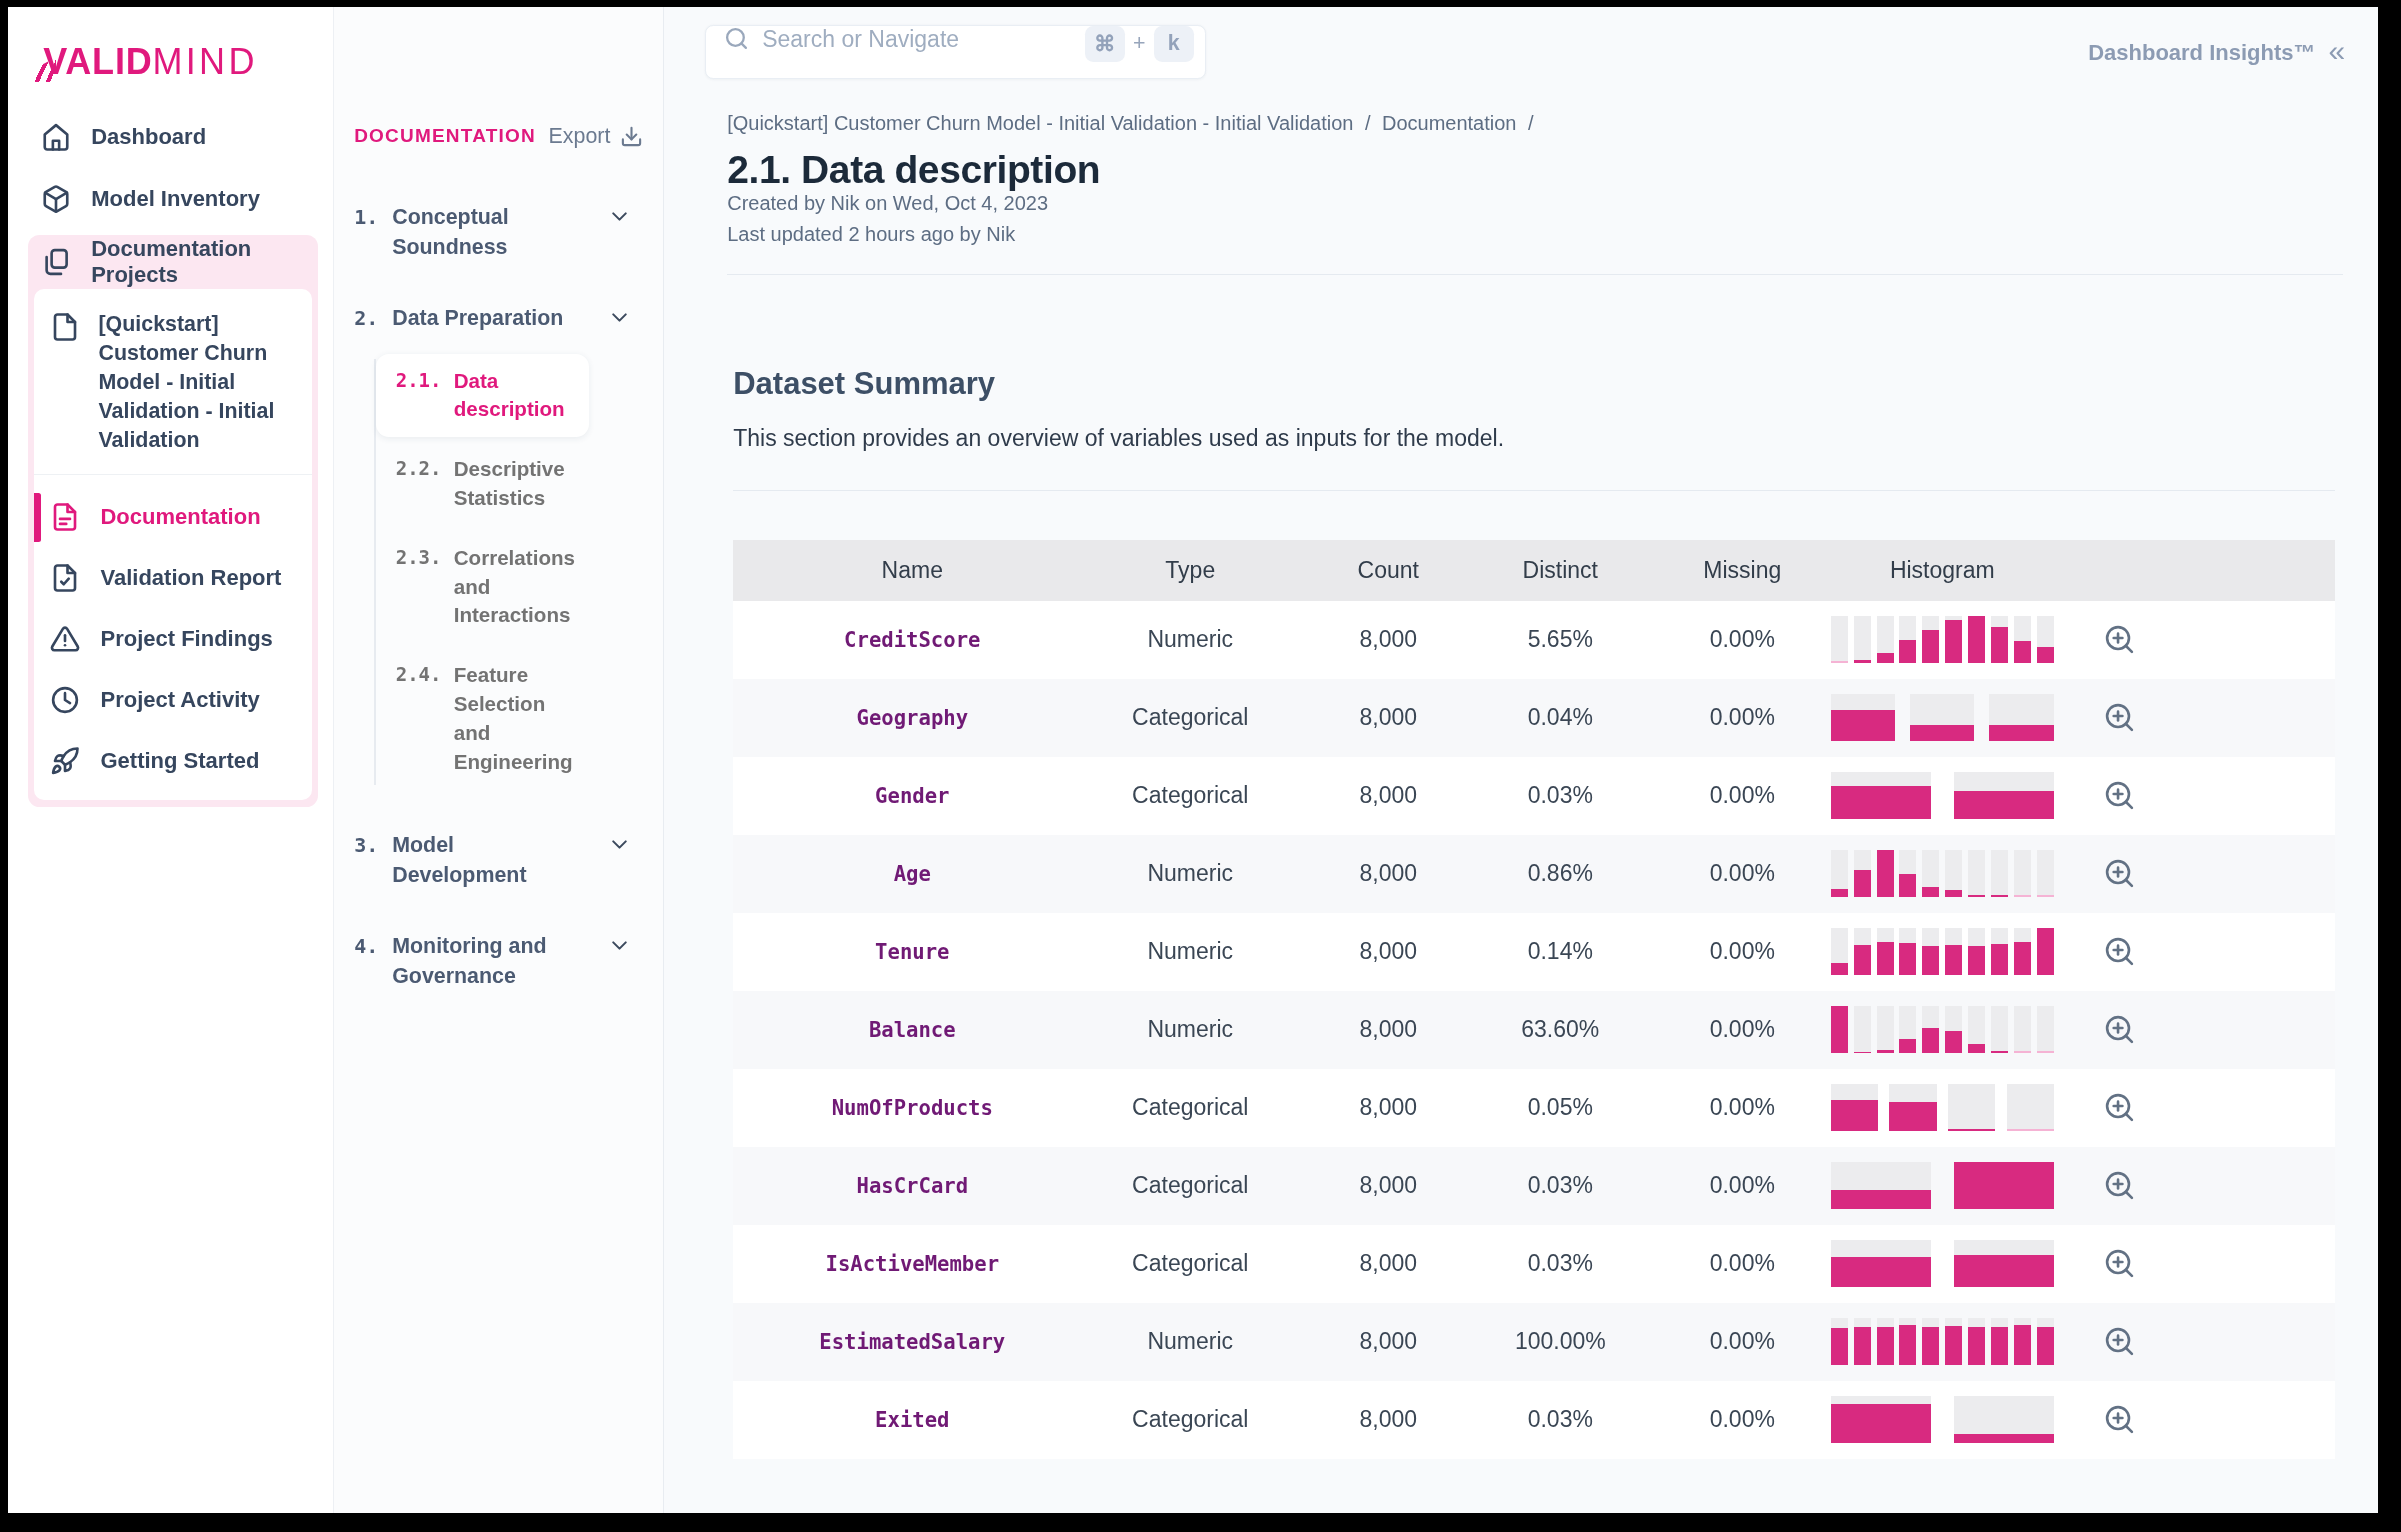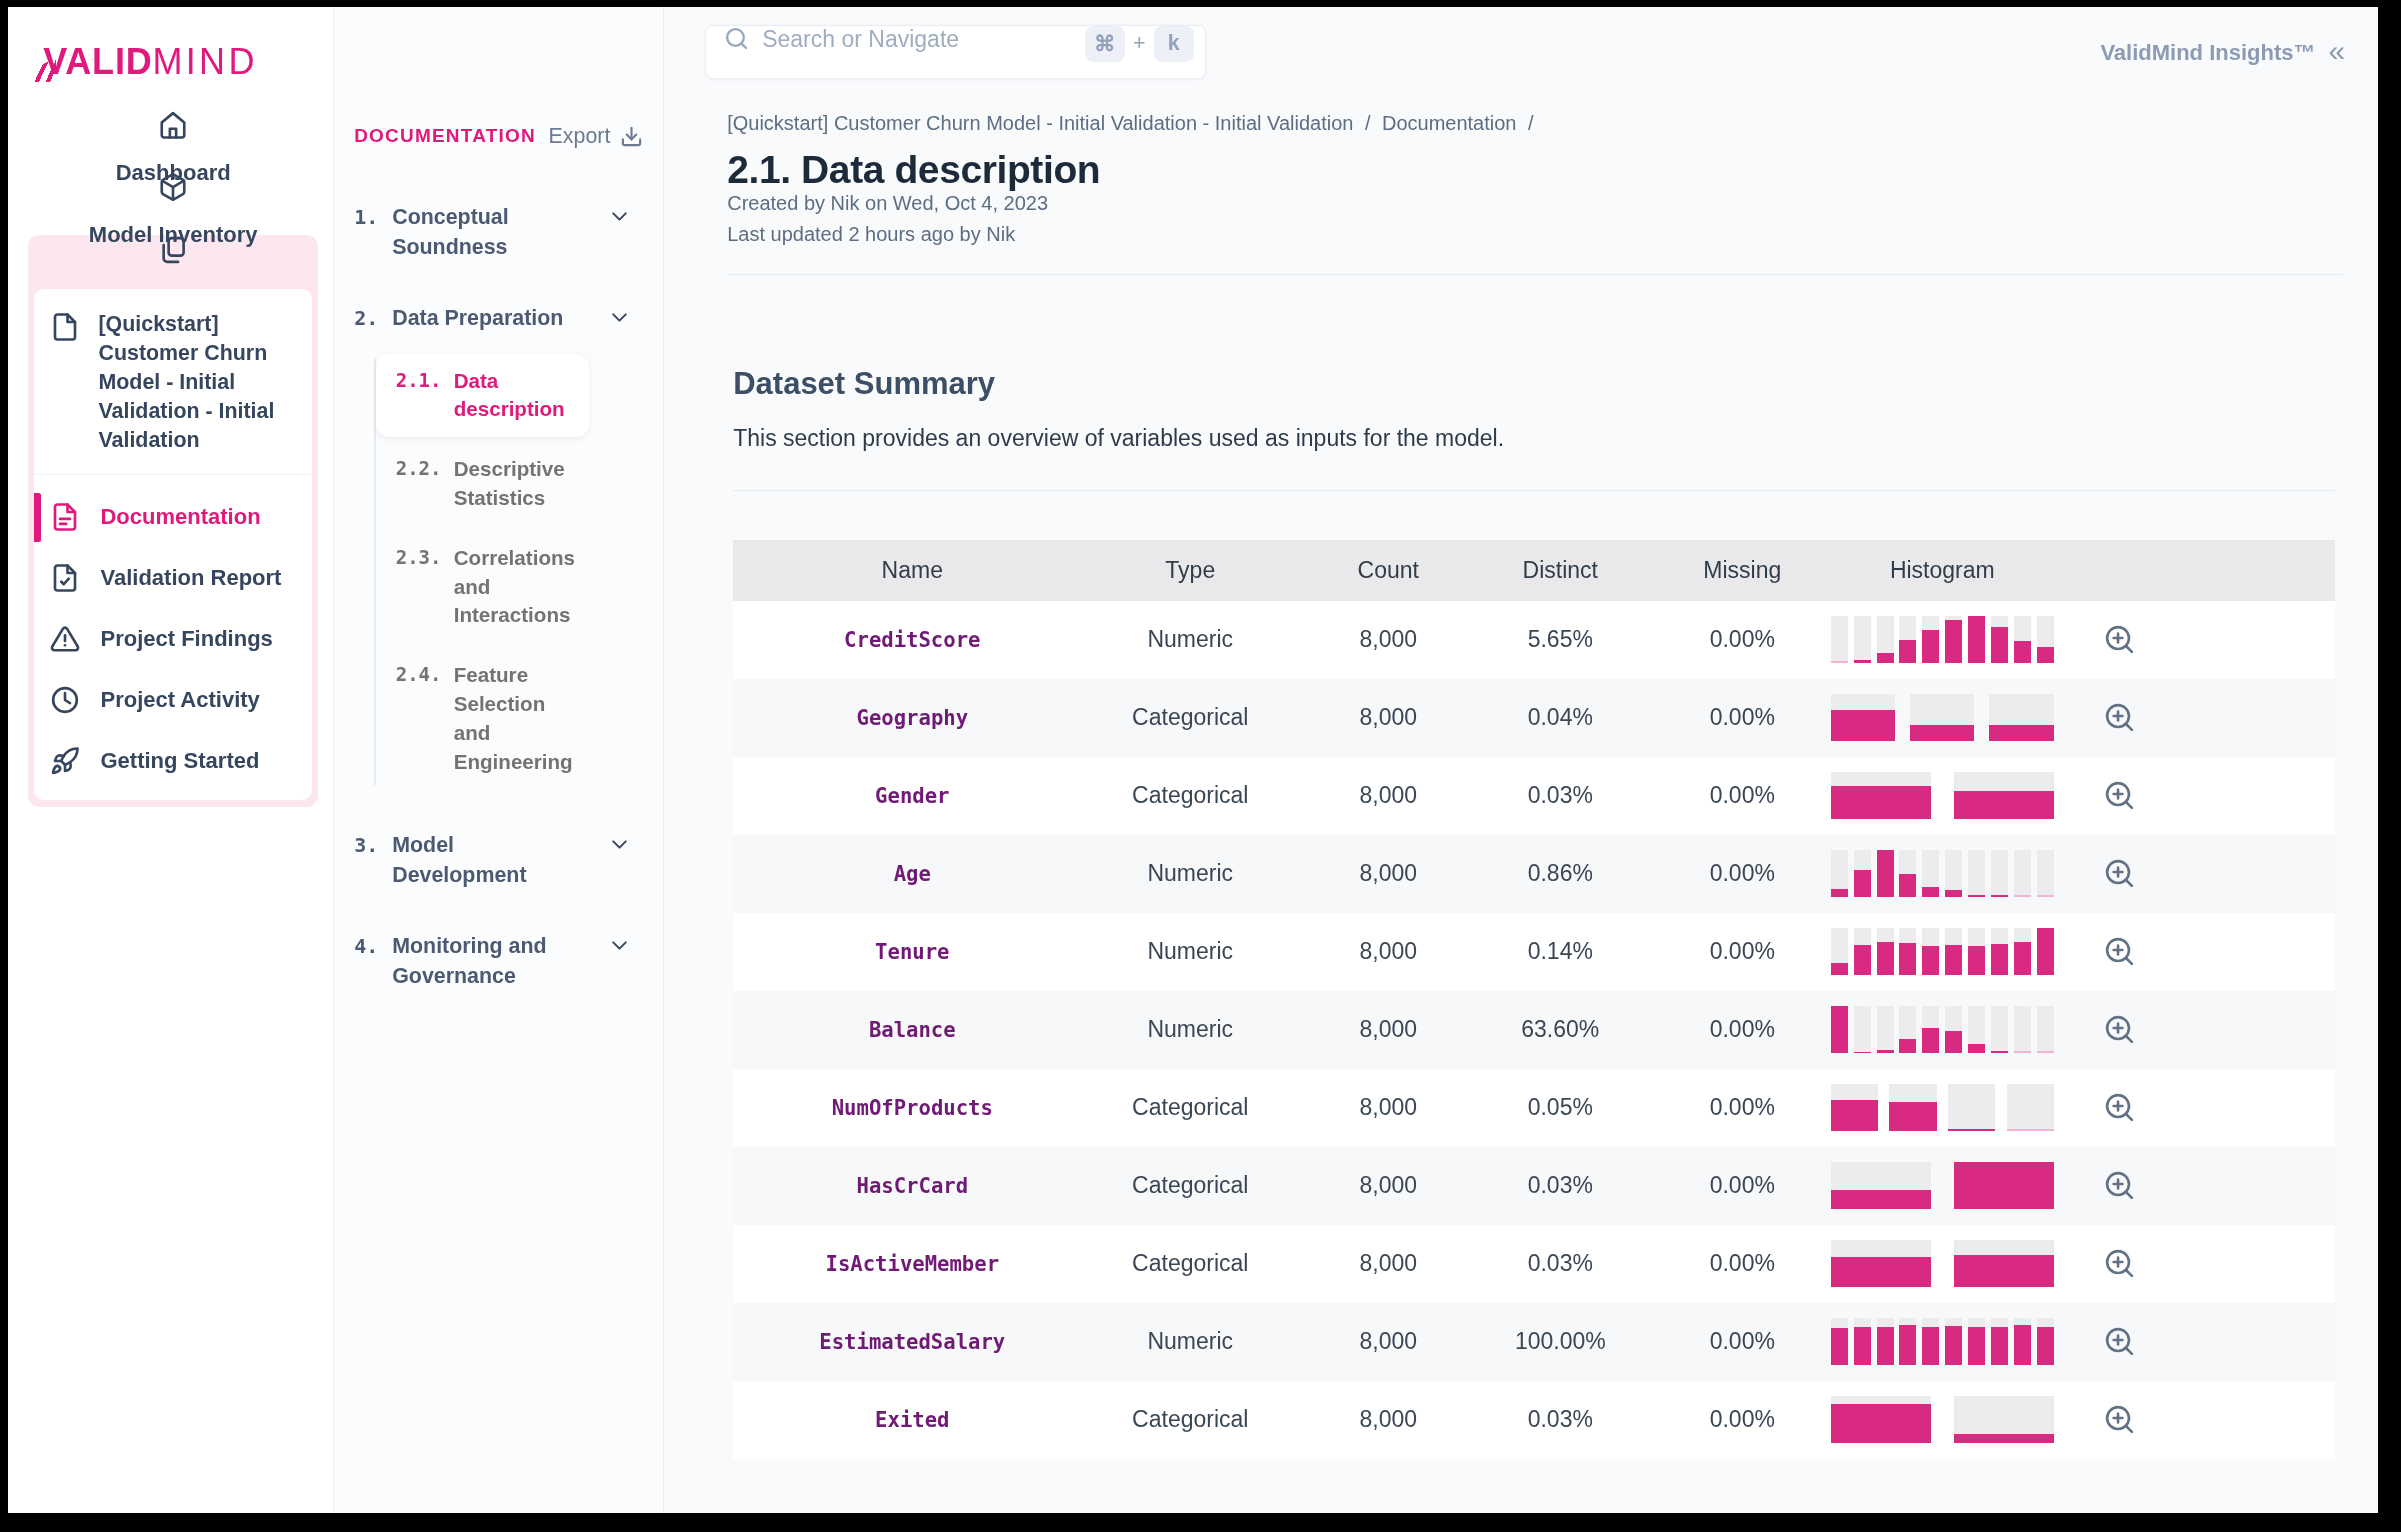--- a/index.html
+++ b/index.html
@@ -22,21 +22,21 @@
   
   .sidebar{width:326px;flex-shrink:0;background:#fff;border-right:0.8px solid #edf0f4;padding:28px 15px 0 20px;}
   .logo{display:flex;align-items:baseline;margin-left:6.6px;margin-top:6.6px;height:46px;}
   .logo .stripes{width:21.4px;height:25px;align-self:flex-end;margin-right:-13px;margin-bottom:5px;
     background:repeating-linear-gradient(115deg,var(--brand) 0 4.1px,transparent 4.1px 10px);
     clip-path:polygon(0 45%,100% 0,100% 100%,0 100%);}
   .logo .bold{font-size:36px;font-weight:800;color:var(--brand);letter-spacing:0.8px;}
   .logo .light{font-size:36px;font-weight:400;color:var(--brand);letter-spacing:3.3px;}
   .snav{margin-top:23px;}
   .snav-item{display:flex;align-items:center;gap:20px;height:54px;padding:0 13px;border-radius:10px;
-    font-size:22px;font-weight:700;color:var(--slate);margin-top:8.2px;cursor:pointer;flex-direction:column;}
+    font-size:22px;font-weight:700;color:var(--slate);margin-top:8.2px;cursor:pointer;}
   .snav-item svg{width:30px;height:30px;flex-shrink:0;}
   .projects-group{background:var(--pink-bg);border-radius:11.5px;margin-top:8.2px;padding-bottom:6.6px;}
   .projects-group .snav-item{margin-top:0;}
   .project-card{background:#fff;border-radius:10px;margin:0 5.8px;position:relative;overflow:hidden;}
   .project-head{display:flex;gap:18px;padding:21.4px 15px 20px 16.5px;font-size:21.4px;line-height:1.35;font-weight:700;color:var(--slate);}
   .project-head svg{width:30px;height:30px;flex-shrink:0;margin-top:1.6px;}
   .project-items{border-top:1.6px solid #eef1f4;padding:11.5px 0 8.2px;}
   .pitem{display:flex;align-items:center;gap:20px;height:61px;padding:0 16.5px;position:relative;
     font-size:22px;font-weight:700;color:var(--slate);cursor:pointer;}
   .pitem svg{width:30px;height:30px;flex-shrink:0;}
@@ -287,21 +287,21 @@
             <line x1="21" y1="21" x2="16.65" y2="16.65"></line>
           </svg>
         <input type="text" placeholder="Search or Navigate" style="">
         <span class="keys">
           <span class="keycap">⌘</span>
           <span class="plus">+</span>
           <span class="keycap">k</span>
         </span>
       </div>
       <div class="insights">
-        <span>ValidMind Insights™</span>
+        <span>Dashboard Insights™</span>
         <span class="collapse">«</span>
       </div>
     </div>
 
     <div class="page-head">
       <div class="breadcrumb">
         <span class="crumb">[Quickstart] Customer Churn Model - Initial Validation - Initial Validation</span>
         <span>/</span>
         <span class="crumb">Documentation</span>
         <span>/</span>

